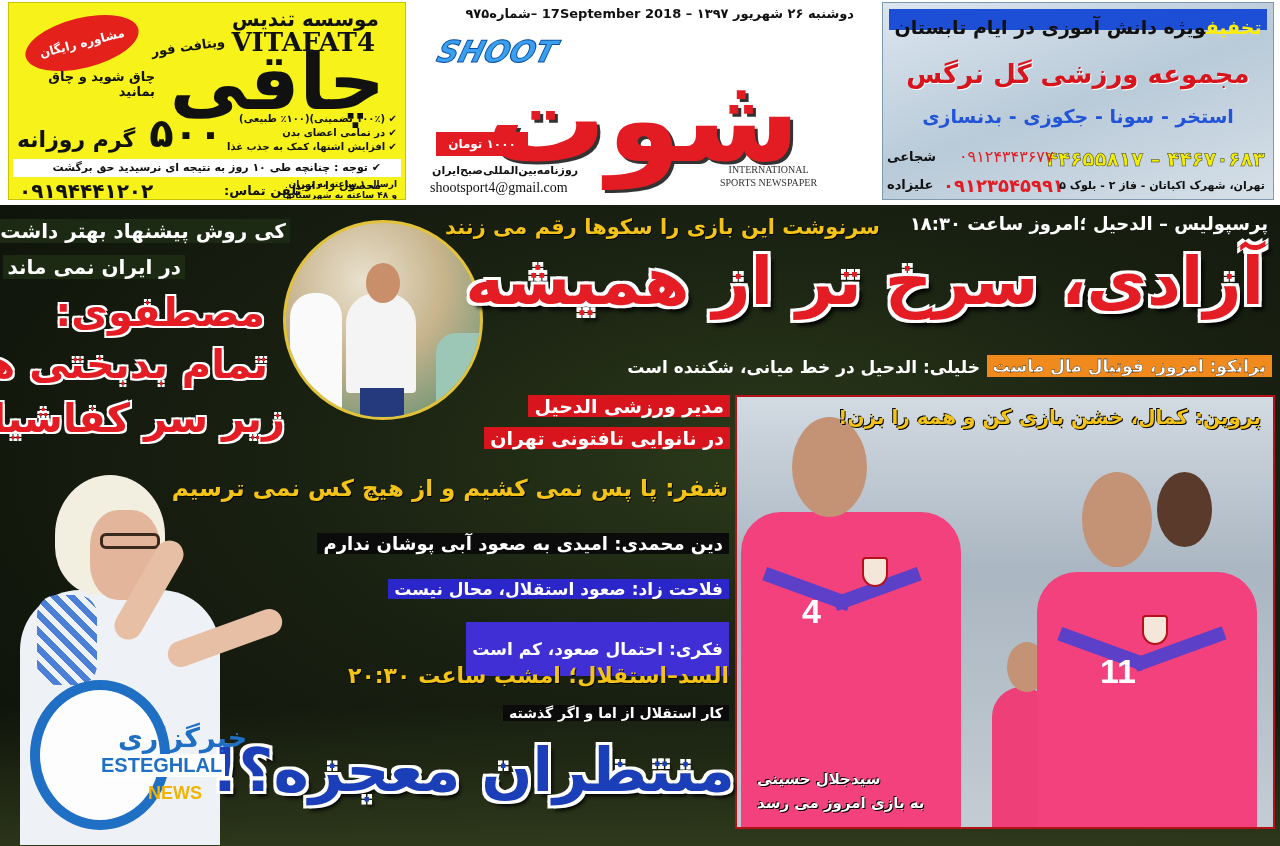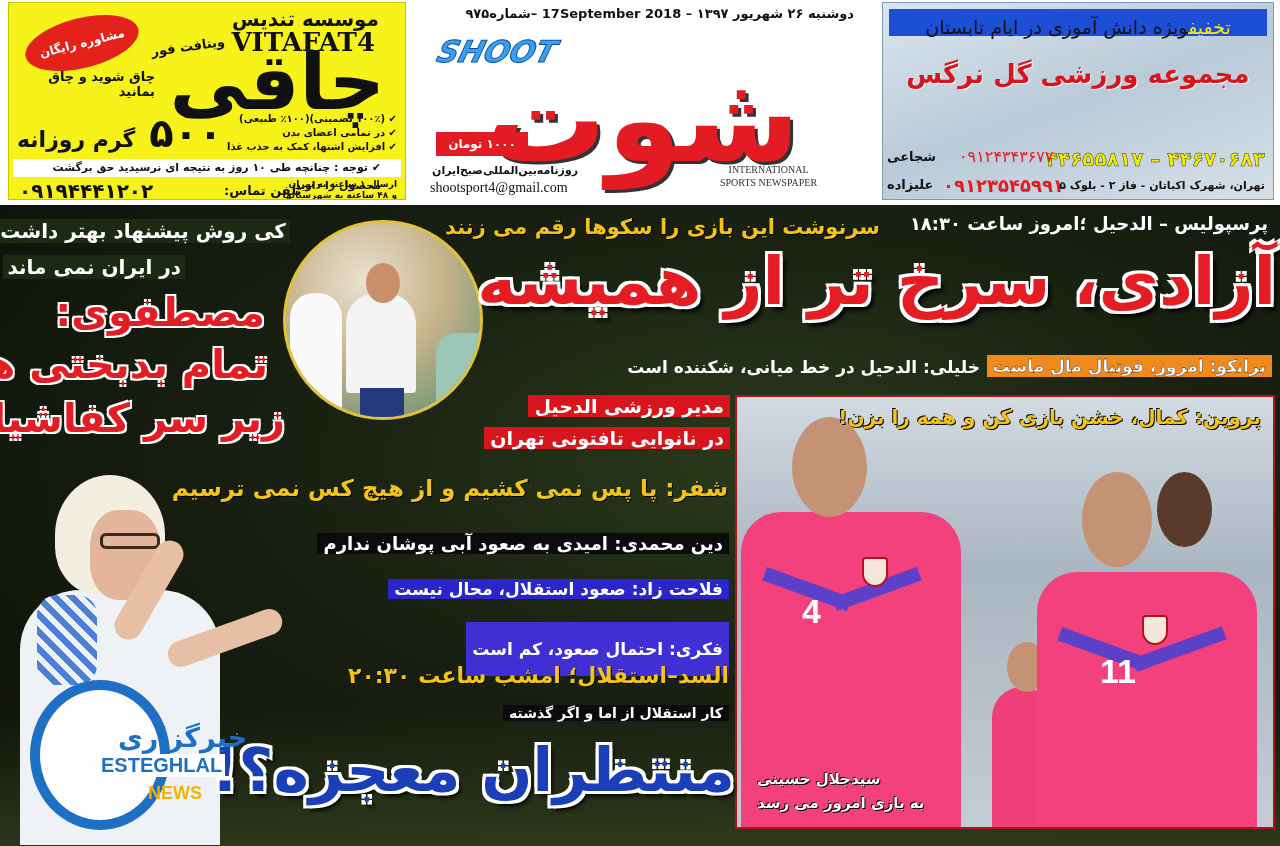--- a/index.html
+++ b/index.html
@@ -26,21 +26,21 @@
 #logo-area{left:420px;top:0;width:460px;height:263px}
 #logo-area .date{position:absolute;right:26px;top:6px;font-size:13px;font-weight:bold;color:#111;white-space:nowrap}
 #logo-area .shoot-en{position:absolute;left:18px;top:34px;font-family:"DejaVu Sans",sans-serif;font-style:italic;font-weight:900;font-size:30px;color:#3a9ff0;-webkit-text-stroke:1px #0a4f9e;transform:skewX(-15deg);direction:ltr}
 #logo-area .shoot-fa{position:absolute;left:8px;top:60px;width:430px;height:120px;color:#e31b23;font-size:120px;font-weight:900;line-height:1;text-align:center;text-shadow:3px 3px 0 #333}
 #logo-area .price{position:absolute;left:16px;top:132px;width:92px;height:24px;background:#e31b23;color:#fff;font-size:12px;font-weight:bold;text-align:center;line-height:24px}
 #logo-area .intl{position:absolute;left:300px;top:163px;font-family:"Liberation Serif",serif;font-size:10px;color:#333;direction:ltr;text-align:center;line-height:13px}
 #logo-area .daily{position:absolute;left:12px;top:164px;font-size:11px;font-weight:bold;color:#111}
 #logo-area .mail{position:absolute;left:10px;top:180px;font-family:"Liberation Serif",serif;font-size:14px;color:#111;direction:ltr}
 
 #ad-right{left:882px;top:2px;width:392px;height:198px;background:linear-gradient(160deg,#dbe6ef,#b9cad8 50%,#d6e0e8);border:1px solid #7f9ab0;overflow:hidden}
-#ad-right .bar{position:absolute;left:6px;right:6px;top:6px;height:27px;background:#1d4fd6;color:#111;font-size:19px;font-weight:400;text-align:center;line-height:36px}
+#ad-right .bar{position:absolute;left:6px;right:6px;top:6px;height:21px;background:#1d4fd6;color:#111;font-size:19px;font-weight:700;text-align:center;line-height:36px}
 #ad-right .bar span{color:#ffee00}
 #ad-right .name{position:absolute;left:0;right:0;top:56px;text-align:center;font-size:26px;font-weight:900;color:#d8141c;text-shadow:1px 1px 0 #fff}
 #ad-right .svc{position:absolute;left:0;right:0;top:102px;text-align:center;font-size:19px;font-weight:bold;color:#2254d8}
 #ad-right .ph1{position:absolute;right:8px;top:144px;font-size:20px;font-weight:900;color:#f2ee00;-webkit-text-stroke:0.5px #333;direction:ltr}
 #ad-right .ph2{position:absolute;left:76px;top:144px;font-size:16px;font-weight:400;color:#e31b23;direction:ltr}
 #ad-right .ph3{position:absolute;left:60px;top:172px;font-size:18px;font-weight:900;color:#e31b23;direction:ltr}
 #ad-right .n1{position:absolute;left:4px;top:146px;font-size:13px;font-weight:bold;color:#111}
 #ad-right .n2{position:absolute;left:4px;top:174px;font-size:13px;font-weight:bold;color:#111}
 #ad-right .addr{position:absolute;right:8px;top:176px;font-size:11px;font-weight:bold;color:#111}
 
@@ -56,21 +56,21 @@
 
 #photo-circle{left:283px;top:15px;width:200px;height:200px;border-radius:50%;border:3px solid #e2c23a;background:radial-gradient(circle at 40% 30%,#e9e1cf,#c7b48c 45%,#7f9a7a 80%);overflow:hidden;z-index:2}
 #photo-circle .p1{position:absolute;left:60px;top:70px;width:70px;height:100px;background:#f4f4f4;border-radius:30px 30px 4px 4px}
 #photo-circle .p1h{position:absolute;left:80px;top:40px;width:34px;height:40px;background:#c98f6a;border-radius:50%}
 #photo-circle .p2{position:absolute;left:4px;top:70px;width:52px;height:130px;background:#fafafa;border-radius:24px 24px 0 0}
 #photo-circle .p3{position:absolute;left:150px;top:110px;width:60px;height:100px;background:#9cc6b5;border-radius:20px 20px 0 0}
 #photo-circle .legs{position:absolute;left:74px;top:165px;width:44px;height:40px;background:#253a7c}
 
 #sub-top{right:400px;top:10px;font-size:21px;color:#f4c317;text-shadow:1px 1px 0 #000}
 #time-right{right:12px;top:8px;font-size:18px;color:#fff}
-#mega{right:4px;top:38px;font-size:66px;font-weight:900;color:#e41c24;letter-spacing:-1px;text-shadow:3px 3px 0 #fff,-3px -3px 0 #fff,3px -3px 0 #fff,-3px 3px 0 #fff,5px 6px 4px #000}
+#mega{right:16px;top:38px;font-size:66px;font-weight:900;color:#e41c24;letter-spacing:-1px;text-shadow:3px 3px 0 #fff,-3px -3px 0 #fff,3px -3px 0 #fff,-3px 3px 0 #fff,5px 6px 4px #000}
 #branco{right:8px;top:150px;font-size:17px;font-weight:900;color:#fff;background:#f08a1c;padding:1px 6px;-webkit-text-stroke:.3px #000}
 #khalili{right:300px;top:152px;font-size:17px;color:#fff}
 #mgr-1{right:550px;top:190px;font-size:19px;color:#fff;background:#d8141c;padding:0 6px}
 #mgr-2{right:550px;top:222px;font-size:19px;color:#fff;background:#d8141c;padding:0 6px}
 #shafer{right:552px;top:270px;font-size:23px;font-weight:900;color:#f4c317;text-shadow:1px 1px 0 #000}
 #dinm{right:551px;top:328px;font-size:18px;color:#fff;background:#0b0b0b;padding:0 6px}
 #fala{right:551px;top:374px;font-size:17px;color:#fff;background:#2a26c9;padding:0 6px}
 #fekri{right:551px;top:417px;font-size:17px;color:#fff;background:#3f2fd4;padding:17px 6px}
 #alsad{right:551px;top:458px;font-size:22px;font-weight:900;color:#f4c317;text-shadow:1px 1px 0 #000}
 #kar{right:551px;top:500px;font-size:14px;color:#fff;background:#0b0b0b;padding:0 6px}
@@ -134,20 +134,21 @@
         <div>INTERNATIONAL</div>
         <div>SPORTS NEWSPAPER</div>
       </div>
     <div class="daily">روزنامه‌بین‌المللی‌صبح‌ایران</div>
     <div class="mail">shootsport4@gmail.com</div>
   </div>
 
   <div id="ad-right" class="abs">
     <div class="bar"><span>تخفیف</span><span style="color:#111">ویژه دانش آموزی در ایام تابستان</span></div>
     <div class="name">مجموعه ورزشی گل نرگس</div>
+    <div class="svc">استخر - سونا - جکوزی - بدنسازی</div>
     <div class="ph1">۴۴۶۵۵۸۱۷ – ۴۴۶۷۰۶۸۳</div>
     <div class="ph2">۰۹۱۲۴۳۴۳۶۷۷</div>
     <div class="n1">شجاعی</div>
     <div class="ph3">۰۹۱۲۳۵۴۵۹۹۱</div>
     <div class="n2">علیزاده</div>
     <div class="addr">تهران، شهرک اکباتان - فاز ۲ - بلوک ۵</div>
   </div>
 </div>
 
 <div id="main" class="abs">

